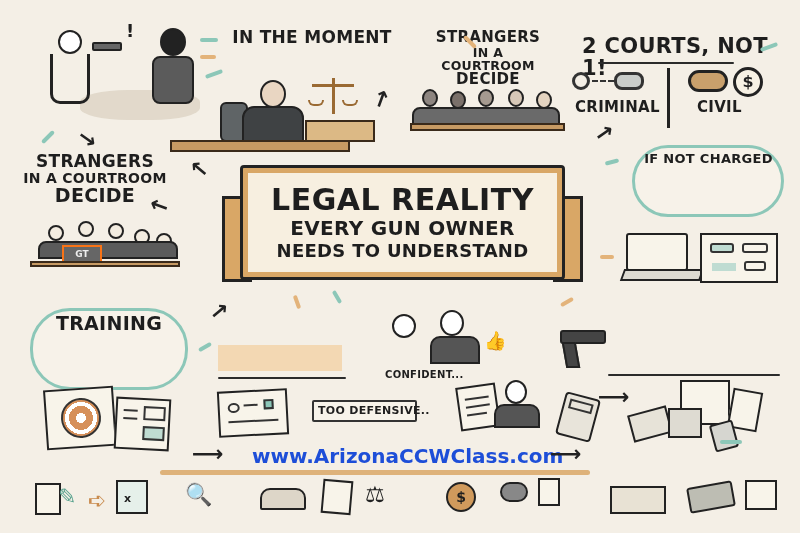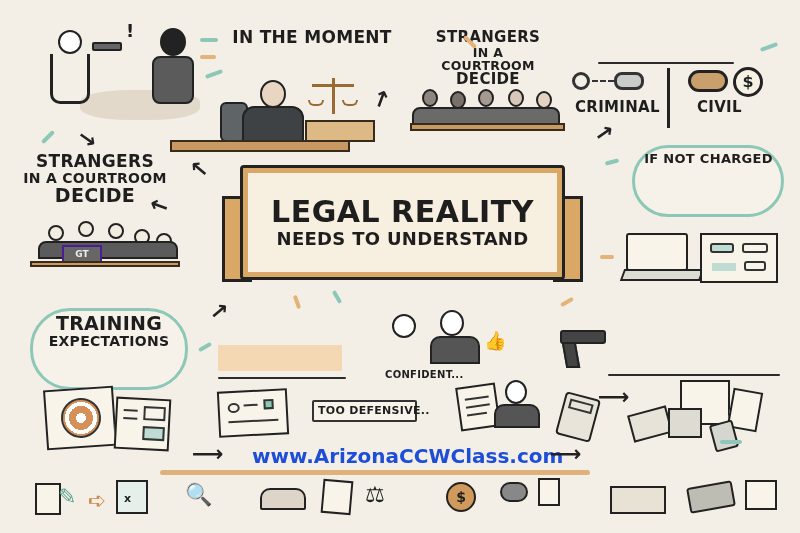--- a/index.html
+++ b/index.html
@@ -102,20 +102,21 @@
     <div class="person-head" style="left:12px;top:2px;width:16px;height:18px;background:#8d8580;"></div>
     <div class="person-head" style="left:40px;top:4px;width:16px;height:18px;background:#7a706a;"></div>
     <div class="person-head" style="left:68px;top:2px;width:16px;height:18px;background:#a59a90;"></div>
     <div class="person-head" style="left:98px;top:2px;width:16px;height:18px;background:#d7c8b8;"></div>
     <div class="person-head" style="left:126px;top:4px;width:16px;height:18px;background:#e3d3c0;"></div>
     <div class="dark-body" style="left:2px;top:20px;width:148px;height:18px;border-radius:8px 8px 0 0;background:#6a6a6a;"></div>
     <div class="desk" style="left:0;top:36px;width:155px;height:8px;"></div>
   </div>
   <div class="stroke-tan" style="left:462px;top:40px;width:16px;transform:rotate(45deg);"></div>
 
+  <div class="abs hand" style="left:582px;top:35px;font-size:21px;">2 Courts, not 1!</div>
   <div class="stroke-dark" style="left:598px;top:62px;width:136px;"></div>
   <div class="stroke-teal" style="left:760px;top:45px;width:18px;transform:rotate(-20deg);"></div>
   <div class="abs" style="left:572px;top:68px;width:80px;height:28px;">
     <div class="abs" style="left:0;top:4px;width:18px;height:18px;border:3px solid #333;border-radius:50%;"></div>
     <div class="abs" style="left:20px;top:12px;width:22px;height:0;border-top:2px dashed #333;"></div>
     <div class="abs" style="left:42px;top:4px;width:30px;height:18px;border:3px solid #333;border-radius:8px;background:#c9ccc9;"></div>
   </div>
   <div class="abs hand" style="left:575px;top:100px;font-size:15px;">Criminal</div>
   <div class="abs" style="left:667px;top:68px;width:3px;height:60px;background:#222;"></div>
   <div class="abs" style="left:688px;top:70px;width:40px;height:22px;background:#c9a06c;border:3px solid #222;border-radius:12px;"></div>
@@ -131,28 +132,29 @@
   </div>
   <div class="arrow" style="left:150px;top:195px;transform:rotate(200deg);">→</div>
   <div class="arrow" style="left:190px;top:158px;transform:rotate(220deg);">→</div>
   <div class="abs" style="left:30px;top:225px;width:150px;height:45px;">
     <div class="person-head" style="left:18px;top:0;width:16px;height:16px;"></div>
     <div class="person-head" style="left:48px;top:-4px;width:16px;height:16px;"></div>
     <div class="person-head" style="left:78px;top:-2px;width:16px;height:16px;"></div>
     <div class="person-head" style="left:104px;top:4px;width:16px;height:16px;"></div>
     <div class="person-head" style="left:126px;top:8px;width:16px;height:16px;"></div>
     <div class="dark-body" style="left:8px;top:16px;width:140px;height:18px;border-radius:8px 8px 0 0;"></div>
-    <div class="abs" style="left:32px;top:20px;width:40px;height:18px;background:#666;border:2px solid #4c1d95;color:#eee;font-size:9px;text-align:center;line-height:14px;font-weight:bold;"><span>GT</span></div>
+    <div class="abs" style="left:32px;top:20px;width:40px;height:18px;background:#666;border:2px solid #f97316;color:#eee;font-size:9px;text-align:center;line-height:14px;font-weight:bold;"><span>GT</span></div>
     <div class="desk" style="left:0;top:36px;width:150px;height:6px;"></div>
   </div>
 
   <div class="banner-back-l" style="left:222px;top:196px;width:30px;height:86px;"></div>
   <div class="banner-back-r" style="left:553px;top:196px;width:30px;height:86px;"></div>
   <div class="banner">
     <div class="t1 hand">Legal Reality</div>
+    <div class="t2 hand">Every Gun Owner</div>
     <div class="t3 hand">Needs to Understand</div>
   </div>
 
   <div class="arrow" style="left:595px;top:122px;transform:rotate(-35deg);">→</div>
   <div class="cloud" style="left:632px;top:145px;width:152px;height:72px;"></div>
   <div class="abs hand center" style="left:636px;top:152px;width:145px;">
     <div style="font-size:13px;">if not charged</div>
   </div>
   <div class="abs" style="left:622px;top:233px;width:80px;height:50px;">
     <div class="paper" style="left:4px;top:0;width:62px;height:38px;border-radius:3px;"></div>
@@ -161,21 +163,20 @@
   <div class="paper" style="left:700px;top:233px;width:78px;height:50px;">
     <div class="abs" style="left:8px;top:8px;width:24px;height:10px;border:2px solid #333;background:#bfdcd2;border-radius:3px;"></div>
     <div class="abs" style="left:40px;top:8px;width:26px;height:10px;border:2px solid #333;border-radius:3px;"></div>
     <div class="abs" style="left:10px;top:28px;width:24px;height:8px;background:#bfdcd2;"></div>
     <div class="abs" style="left:42px;top:26px;width:22px;height:10px;border:2px solid #333;border-radius:3px;"></div>
   </div>
 
   <div class="cloud" style="left:30px;top:308px;width:158px;height:82px;"></div>
   <div class="abs hand center" style="left:35px;top:314px;width:148px;">
     <div style="font-size:19px;">Training</div>
-    <div style="font-size:14px;">expectations</div>
   </div>
   <div class="arrow" style="left:210px;top:300px;transform:rotate(-40deg);">→</div>
 
   <div class="paper" style="left:45px;top:388px;width:70px;height:60px;transform:rotate(-4deg);">
     <div class="abs" style="left:14px;top:8px;width:40px;height:40px;border-radius:50%;border:2px solid #333;background:radial-gradient(circle,#fff 0 5px,#d6905a 5px 12px,#fff 12px 16px,#d6905a 16px 20px);"></div>
   </div>
   <div class="paper" style="left:115px;top:398px;width:55px;height:52px;transform:rotate(3deg);">
     <div class="line-in" style="left:6px;top:10px;width:14px;"></div>
     <div class="line-in" style="left:6px;top:18px;width:14px;"></div>
     <div class="abs" style="left:26px;top:6px;width:22px;height:14px;border:2px solid #333;"></div>

